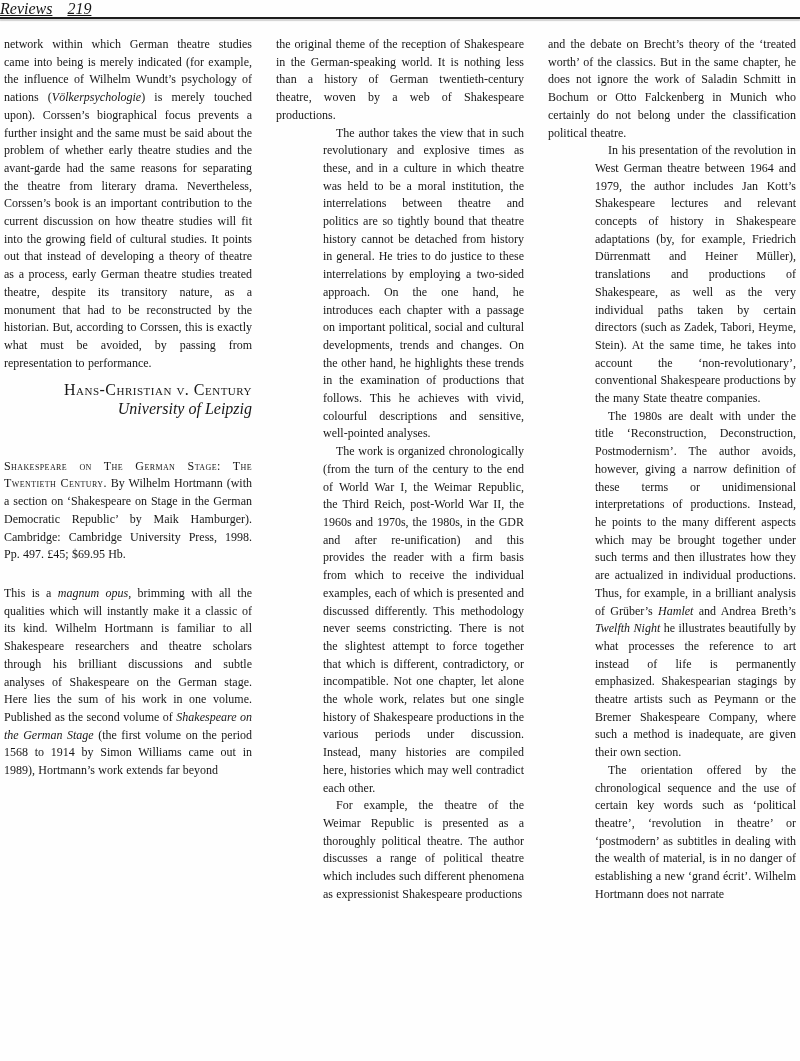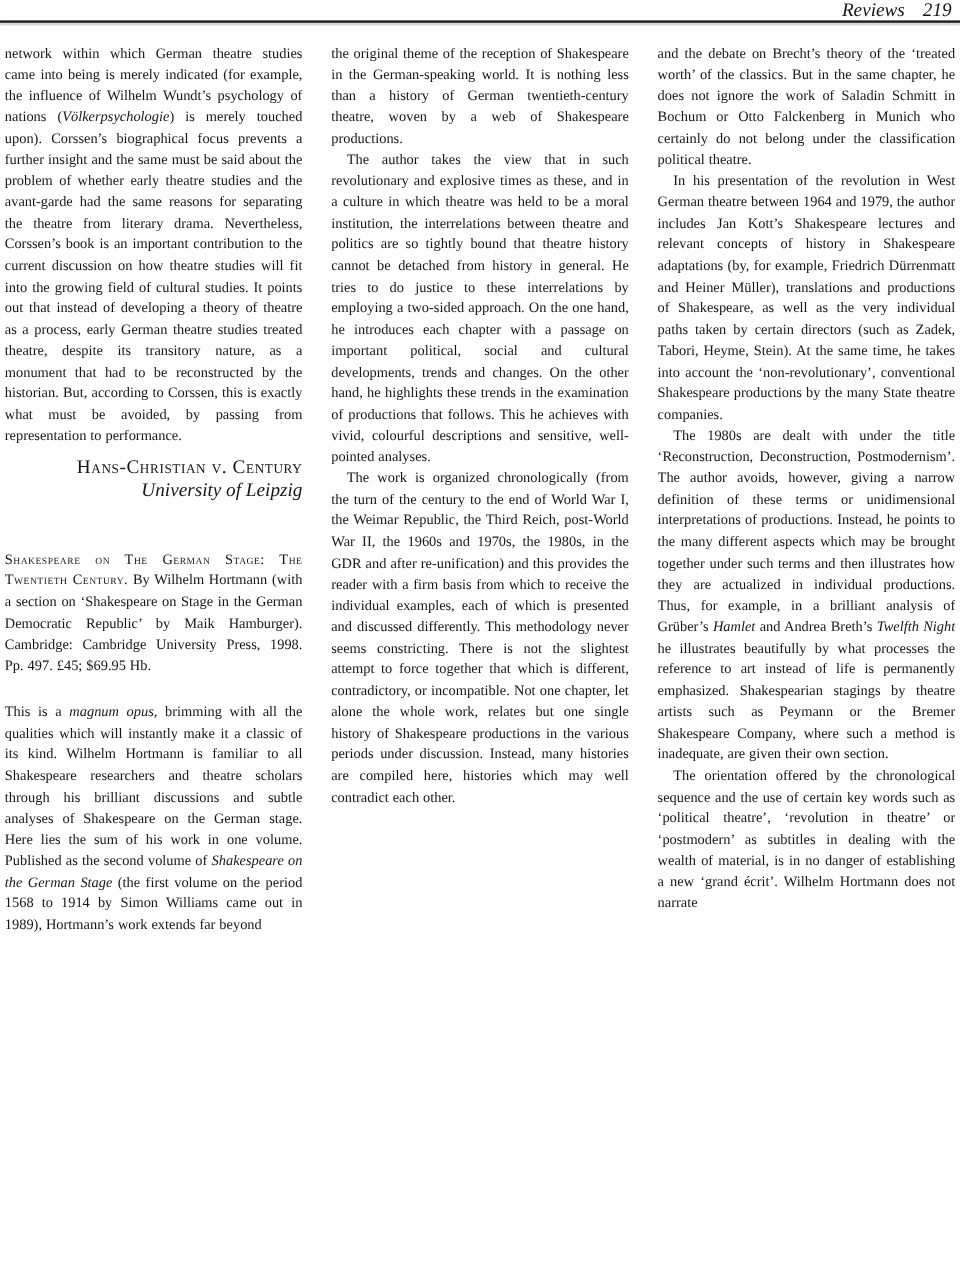--- a/index.html
+++ b/index.html
@@ -14,21 +14,22 @@
     background: #fefefe;
     overflow: hidden;
     font-family: "Liberation Serif", "DejaVu Serif", serif;
     color: #161616;
   }
   .header {
     position: absolute;
     top: 0;
     left: 0;
     width: 793px;
-    text-align: right;
+    text-align: left;
+    text-decoration: underline;
   }
   .running-head {
     font-style: italic;
     font-size: 16px;
     line-height: 17px;
   }
   .rh-page { margin-left: 15px; }
   .rule {
     position: absolute;
     top: 17px;
@@ -52,21 +53,21 @@
     min-width: 248px;
     overflow: hidden;
   }
   .para {
     margin: 0;
     font-size: 12px;
     line-height: 17.7px;
     text-align: justify;
     word-spacing: 0.3px;
   }
-  .para.indent { text-indent: 13px; }
+  .para.indent { text-indent: 13px; margin-left: 47px; }
   .seg.italic { font-style: italic; }
   .seg.smallcaps {
     font-variant: small-caps;
     letter-spacing: 0.4px;
   }
   .book-heading { margin-bottom: 21px; }
   .signature {
     text-align: right;
     margin: 9px 0 40px 0;
     font-size: 16px;
@@ -95,20 +96,21 @@
           <div class="sig-name">Hans-Christian v. Century</div>
           <div class="sig-affiliation">University of Leipzig</div>
         </div>
         <p class="para book-heading"><span class="seg smallcaps">Shakespeare on The German Stage: The Twentieth Century.</span><span class="seg normal"> By Wilhelm Hortmann (with a section on ‘Shakespeare on Stage in the German Democratic Republic’ by Maik Hamburger). Cambridge: Cambridge University Press, 1998. Pp. 497. £45; $69.95 Hb.</span></p>
         <p class="para"><span class="seg normal">This is a </span><span class="seg italic">magnum opus</span><span class="seg normal">, brimming with all the qualities which will instantly make it a classic of its kind. Wilhelm Hortmann is familiar to all Shakespeare researchers and theatre scholars through his brilliant discussions and subtle analyses of Shakespeare on the German stage. Here lies the sum of his work in one volume. Published as the second volume of </span><span class="seg italic">Shakespeare on the German Stage</span><span class="seg normal"> (the first volume on the period 1568 to 1914 by Simon Williams came out in 1989), Hortmann’s work extends far beyond</span></p>
       </div>
     <div class="col">
         <p class="para"><span class="seg normal">the original theme of the reception of Shakespeare in the German-speaking world. It is nothing less than a history of German twentieth-century theatre, woven by a web of Shakespeare productions.</span></p>
         <p class="para indent"><span class="seg normal">The author takes the view that in such revolutionary and explosive times as these, and in a culture in which theatre was held to be a moral institution, the interrelations between theatre and politics are so tightly bound that theatre history cannot be detached from history in general. He tries to do justice to these interrelations by employing a two-sided approach. On the one hand, he introduces each chapter with a passage on important political, social and cultural developments, trends and changes. On the other hand, he highlights these trends in the examination of productions that follows. This he achieves with vivid, colourful descriptions and sensitive, well-pointed analyses.</span></p>
         <p class="para indent"><span class="seg normal">The work is organized chronologically (from the turn of the century to the end of World War I, the Weimar Republic, the Third Reich, post-World War II, the 1960s and 1970s, the 1980s, in the GDR and after re-unification) and this provides the reader with a firm basis from which to receive the individual examples, each of which is presented and discussed differently. This methodology never seems constricting. There is not the slightest attempt to force together that which is different, contradictory, or incompatible. Not one chapter, let alone the whole work, relates but one single history of Shakespeare productions in the various periods under discussion. Instead, many histories are compiled here, histories which may well contradict each other.</span></p>
+        <p class="para indent"><span class="seg normal">For example, the theatre of the Weimar Republic is presented as a thoroughly political theatre. The author discusses a range of political theatre which includes such different phenomena as expressionist Shakespeare productions</span></p>
       </div>
     <div class="col">
         <p class="para"><span class="seg normal">and the debate on Brecht’s theory of the ‘treated worth’ of the classics. But in the same chapter, he does not ignore the work of Saladin Schmitt in Bochum or Otto Falckenberg in Munich who certainly do not belong under the classification political theatre.</span></p>
         <p class="para indent"><span class="seg normal">In his presentation of the revolution in West German theatre between 1964 and 1979, the author includes Jan Kott’s Shakespeare lectures and relevant concepts of history in Shakespeare adaptations (by, for example, Friedrich Dürrenmatt and Heiner Müller), translations and productions of Shakespeare, as well as the very individual paths taken by certain directors (such as Zadek, Tabori, Heyme, Stein). At the same time, he takes into account the ‘non-revolutionary’, conventional Shakespeare productions by the many State theatre companies.</span></p>
         <p class="para indent"><span class="seg normal">The 1980s are dealt with under the title ‘Reconstruction, Deconstruction, Postmodernism’. The author avoids, however, giving a narrow definition of these terms or unidimensional interpretations of productions. Instead, he points to the many different aspects which may be brought together under such terms and then illustrates how they are actualized in individual productions. Thus, for example, in a brilliant analysis of Grüber’s </span><span class="seg italic">Hamlet</span><span class="seg normal"> and Andrea Breth’s </span><span class="seg italic">Twelfth Night</span><span class="seg normal"> he illustrates beautifully by what processes the reference to art instead of life is permanently emphasized. Shakespearian stagings by theatre artists such as Peymann or the Bremer Shakespeare Company, where such a method is inadequate, are given their own section.</span></p>
         <p class="para indent"><span class="seg normal">The orientation offered by the chronological sequence and the use of certain key words such as ‘political theatre’, ‘revolution in theatre’ or ‘postmodern’ as subtitles in dealing with the wealth of material, is in no danger of establishing a new ‘grand écrit’. Wilhelm Hortmann does not narrate</span></p>
       </div>
   </div>
 </div>
 

